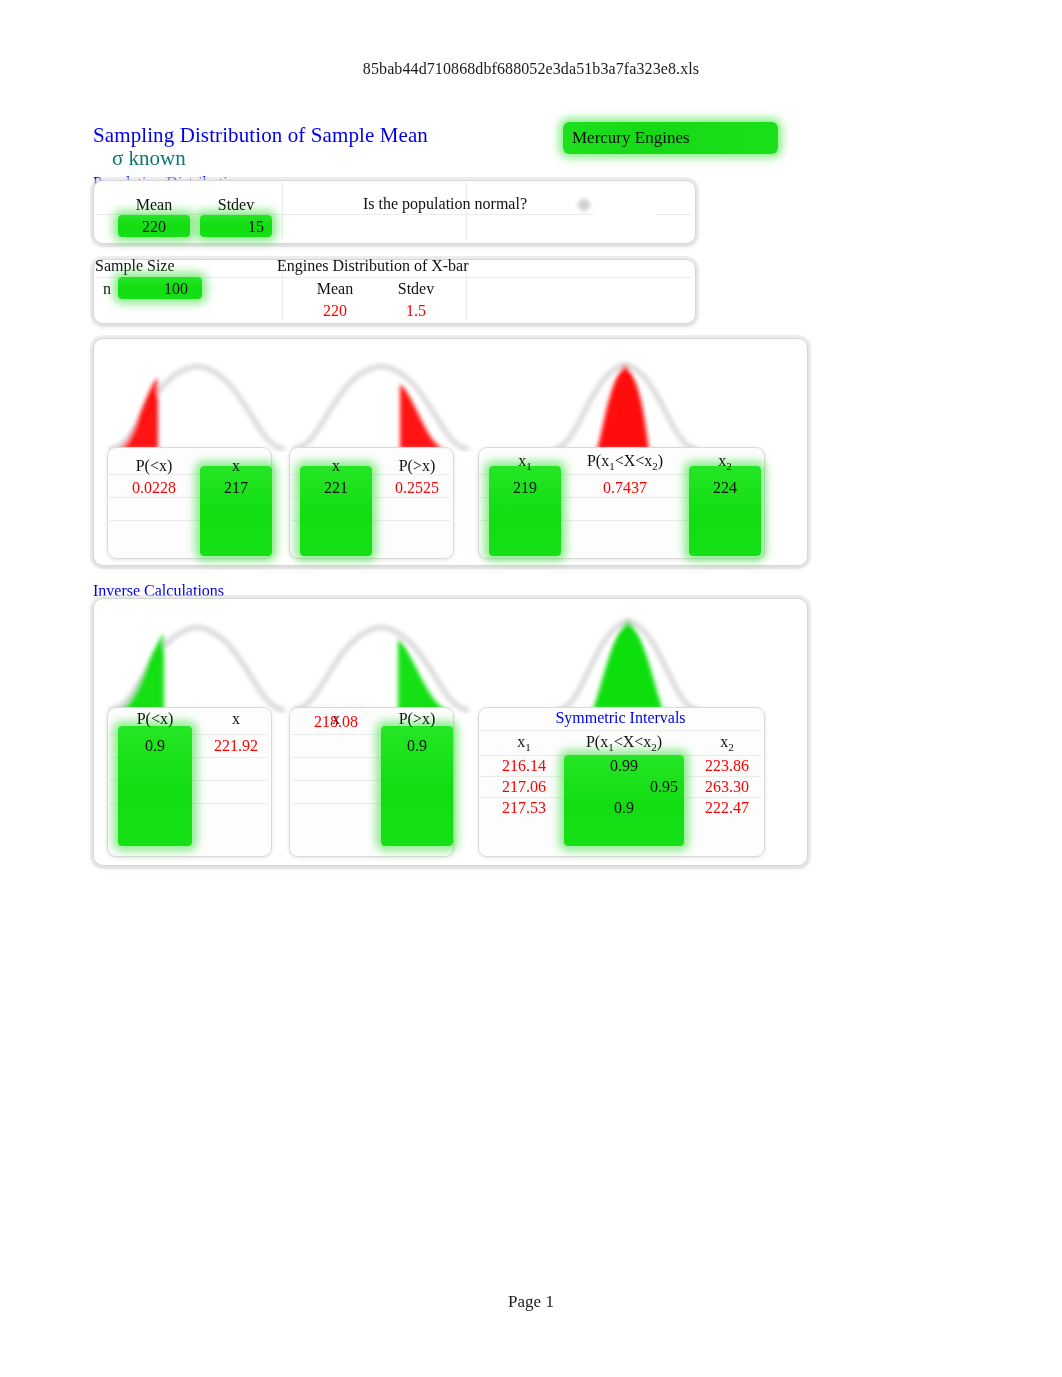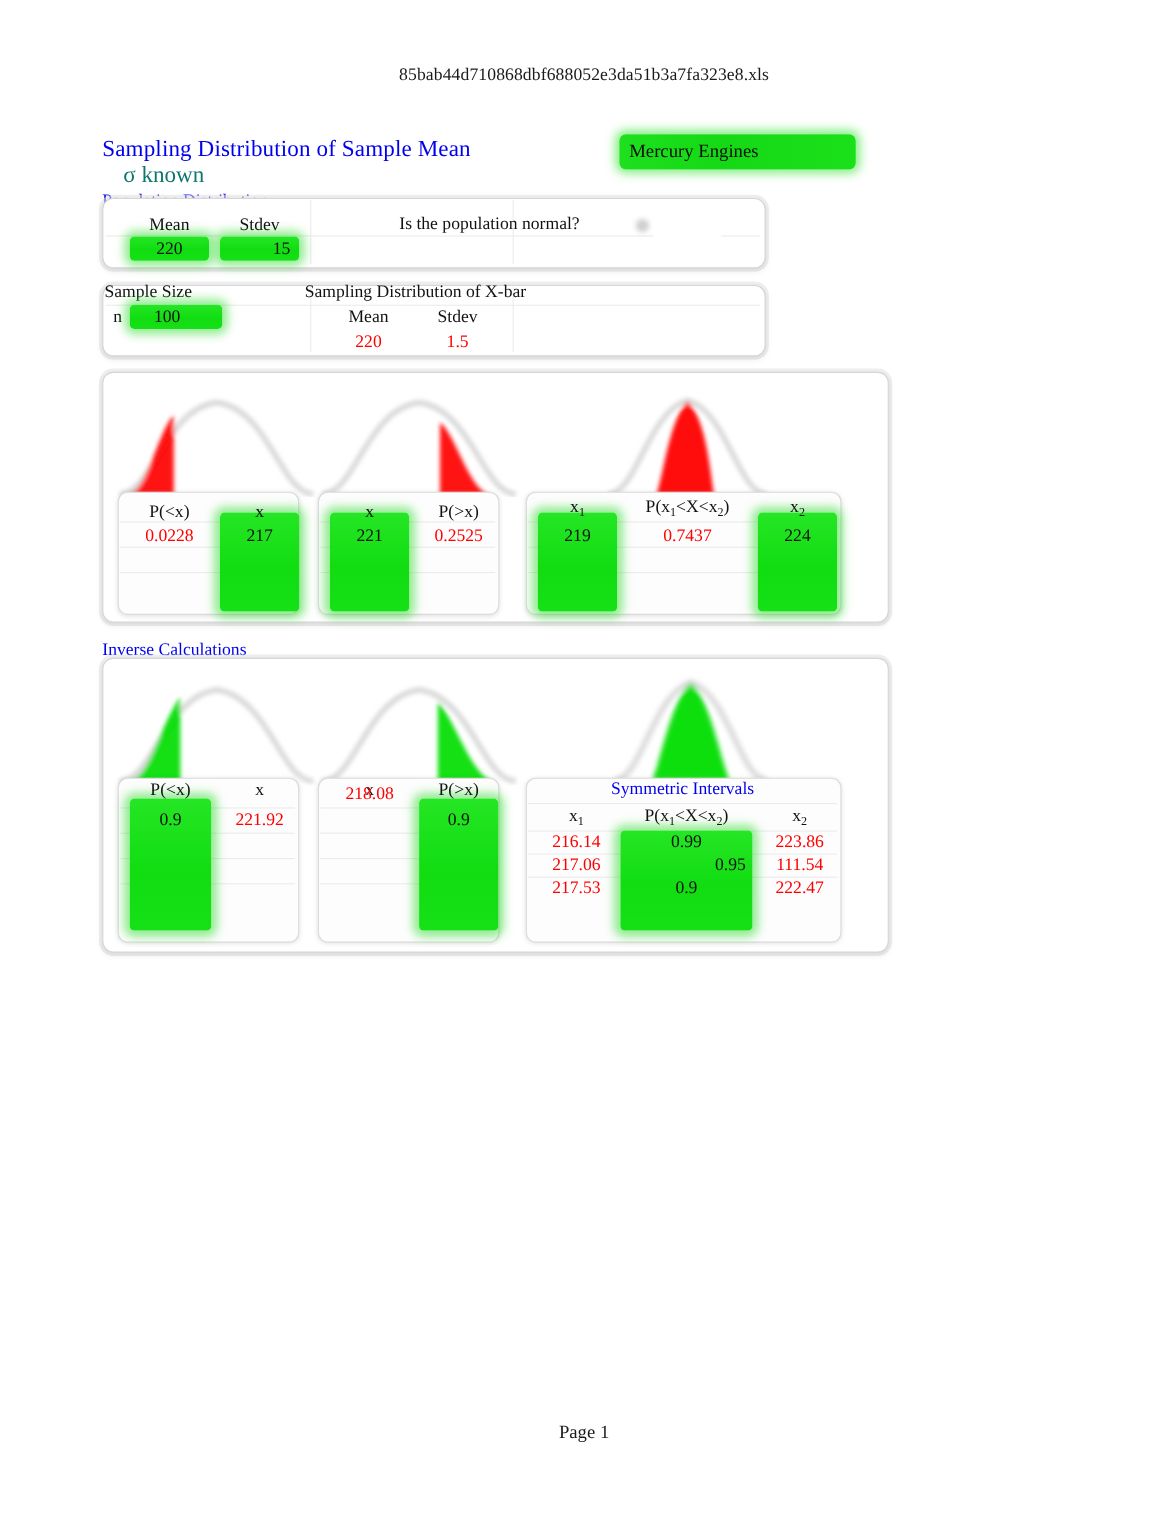--- a/index.html
+++ b/index.html
@@ -137,23 +137,23 @@
 <div class="wcell" style="left:594px;top:193px;width:62px;height:24px;"></div>
 
 <div class="panel" style="left:93px;top:259px;width:601px;height:63px;"></div>
 <div class="gridline" style="left:96px;top:277px;width:595px;"></div>
 <div class="vline" style="left:282px;top:261px;height:59px;"></div>
 <div class="vline" style="left:466px;top:261px;height:59px;"></div>
 
 <div class="t blk" style="left:95px;top:258px;">Sample Size</div>
 <div class="t blk" style="left:103px;top:281px;">n</div>
 <div class="gcell" style="left:118px;top:277px;width:84px;height:22px;"></div>
-<div class="tc blk" style="left:110px;top:281px;width:84px;">100</div>
-
-<div class="t blk" style="left:277px;top:258px;">Sampling Distribution of X-bar</div>
+<div class="tc blk" style="left:134px;top:281px;width:84px;">100</div>
+
+<div class="t blk" style="left:277px;top:258px;">Engines Distribution of X-bar</div>
 <div class="tc blk" style="left:300px;top:281px;width:70px;">Mean</div>
 <div class="tc blk" style="left:381px;top:281px;width:70px;">Stdev</div>
 <div class="tc red" style="left:300px;top:303px;width:70px;">220</div>
 <div class="tc red" style="left:381px;top:303px;width:70px;">1.5</div>
 
 <div class="panel" style="left:93px;top:338px;width:713px;height:226px;"></div>
 
 <div class="chart" style="left:104px;top:352px;">
   <svg width="186" height="100" viewBox="0 0 186 100">
     <g filter="url(#b1)">
@@ -322,17 +322,17 @@
 <div class="tc blk" style="left:692px;top:734px;width:70px;">
   <span>x</span><span class="sub">2</span>
 </div>
 
 <div class="tc red" style="left:484px;top:758px;width:80px;">216.14</div>
 <div class="tc blk" style="left:564px;top:758px;width:120px;">0.99</div>
 <div class="tc red" style="left:687px;top:758px;width:80px;">223.86</div>
 
 <div class="tc red" style="left:484px;top:779px;width:80px;">217.06</div>
 <div class="tc blk" style="left:564px;top:779px;width:120px;margin-left:40px;">0.95</div>
-<div class="tc red" style="left:687px;top:779px;width:80px;">111.54</div>
+<div class="tc red" style="left:687px;top:779px;width:80px;">263.30</div>
 
 <div class="tc red" style="left:484px;top:800px;width:80px;">217.53</div>
 <div class="tc blk" style="left:564px;top:800px;width:120px;">0.9</div>
 <div class="tc red" style="left:687px;top:800px;width:80px;">222.47</div>
 
 </body></html>

